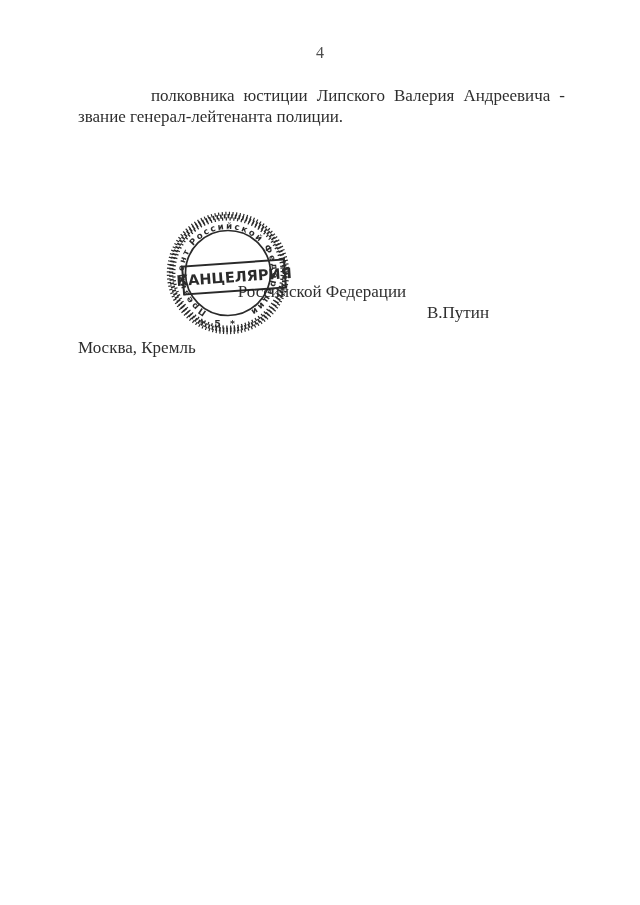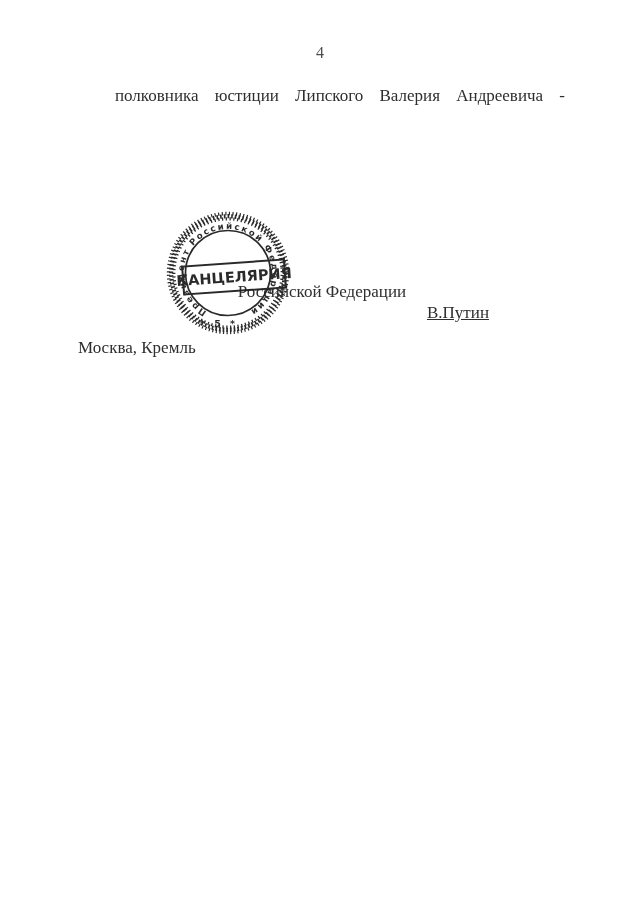--- a/index.html
+++ b/index.html
@@ -13,30 +13,30 @@
   }
   .page-num {
     position: absolute; top: 44px; left: 0; width: 640px;
     text-align: center; font-size: 16px; color: #4d4d4d;
   }
   .body-text {
     position: absolute; left: 78px; top: 85px; width: 487px;
     font-size: 17px; line-height: 21px;
   }
   .line { white-space: nowrap; }
-  .line.just { text-align: justify; text-align-last: justify; }
+  .line.just { text-align: justify; text-align-last: justify; margin-left: 36px; }
   .line.left { text-align: left; }
   .line.indent { padding-left: 37px; }
   .signature {
     position: absolute; left: 235px; top: 281px; width: 174px;
     text-align: center; font-size: 17px; line-height: 21.3px;
   }
   .sig-name {
     position: absolute; left: 427px; top: 302px;
-    font-size: 17px; line-height: 21px; text-decoration: underline;
+    font-size: 17px; line-height: 21px;
   }
   .footer {
     position: absolute; left: 78px; top: 338px;
     font-size: 17px; line-height: 20.7px;
   }
   .stamp {
     position: absolute; left: 158px; top: 203px;
     width: 140px; height: 140px;
     z-index: 5; opacity: 0.95;
   }
@@ -45,20 +45,21 @@
     fill: #1f1f1f;
   }
 </style>
 </head>
 <body>
 
 <div class="page-num">4</div>
 
 <div class="body-text">
   <div class="line just indent">полковника юстиции Липского Валерия Андреевича -</div>
+  <div class="line left">звание генерал-лейтенанта полиции.</div>
 </div>
 
 <div class="signature">
   <div>Российской Федерации</div>
 </div>
 
 <div class="sig-name">В.Путин</div>
 
 <div class="footer">
   <div>Москва, Кремль</div>

